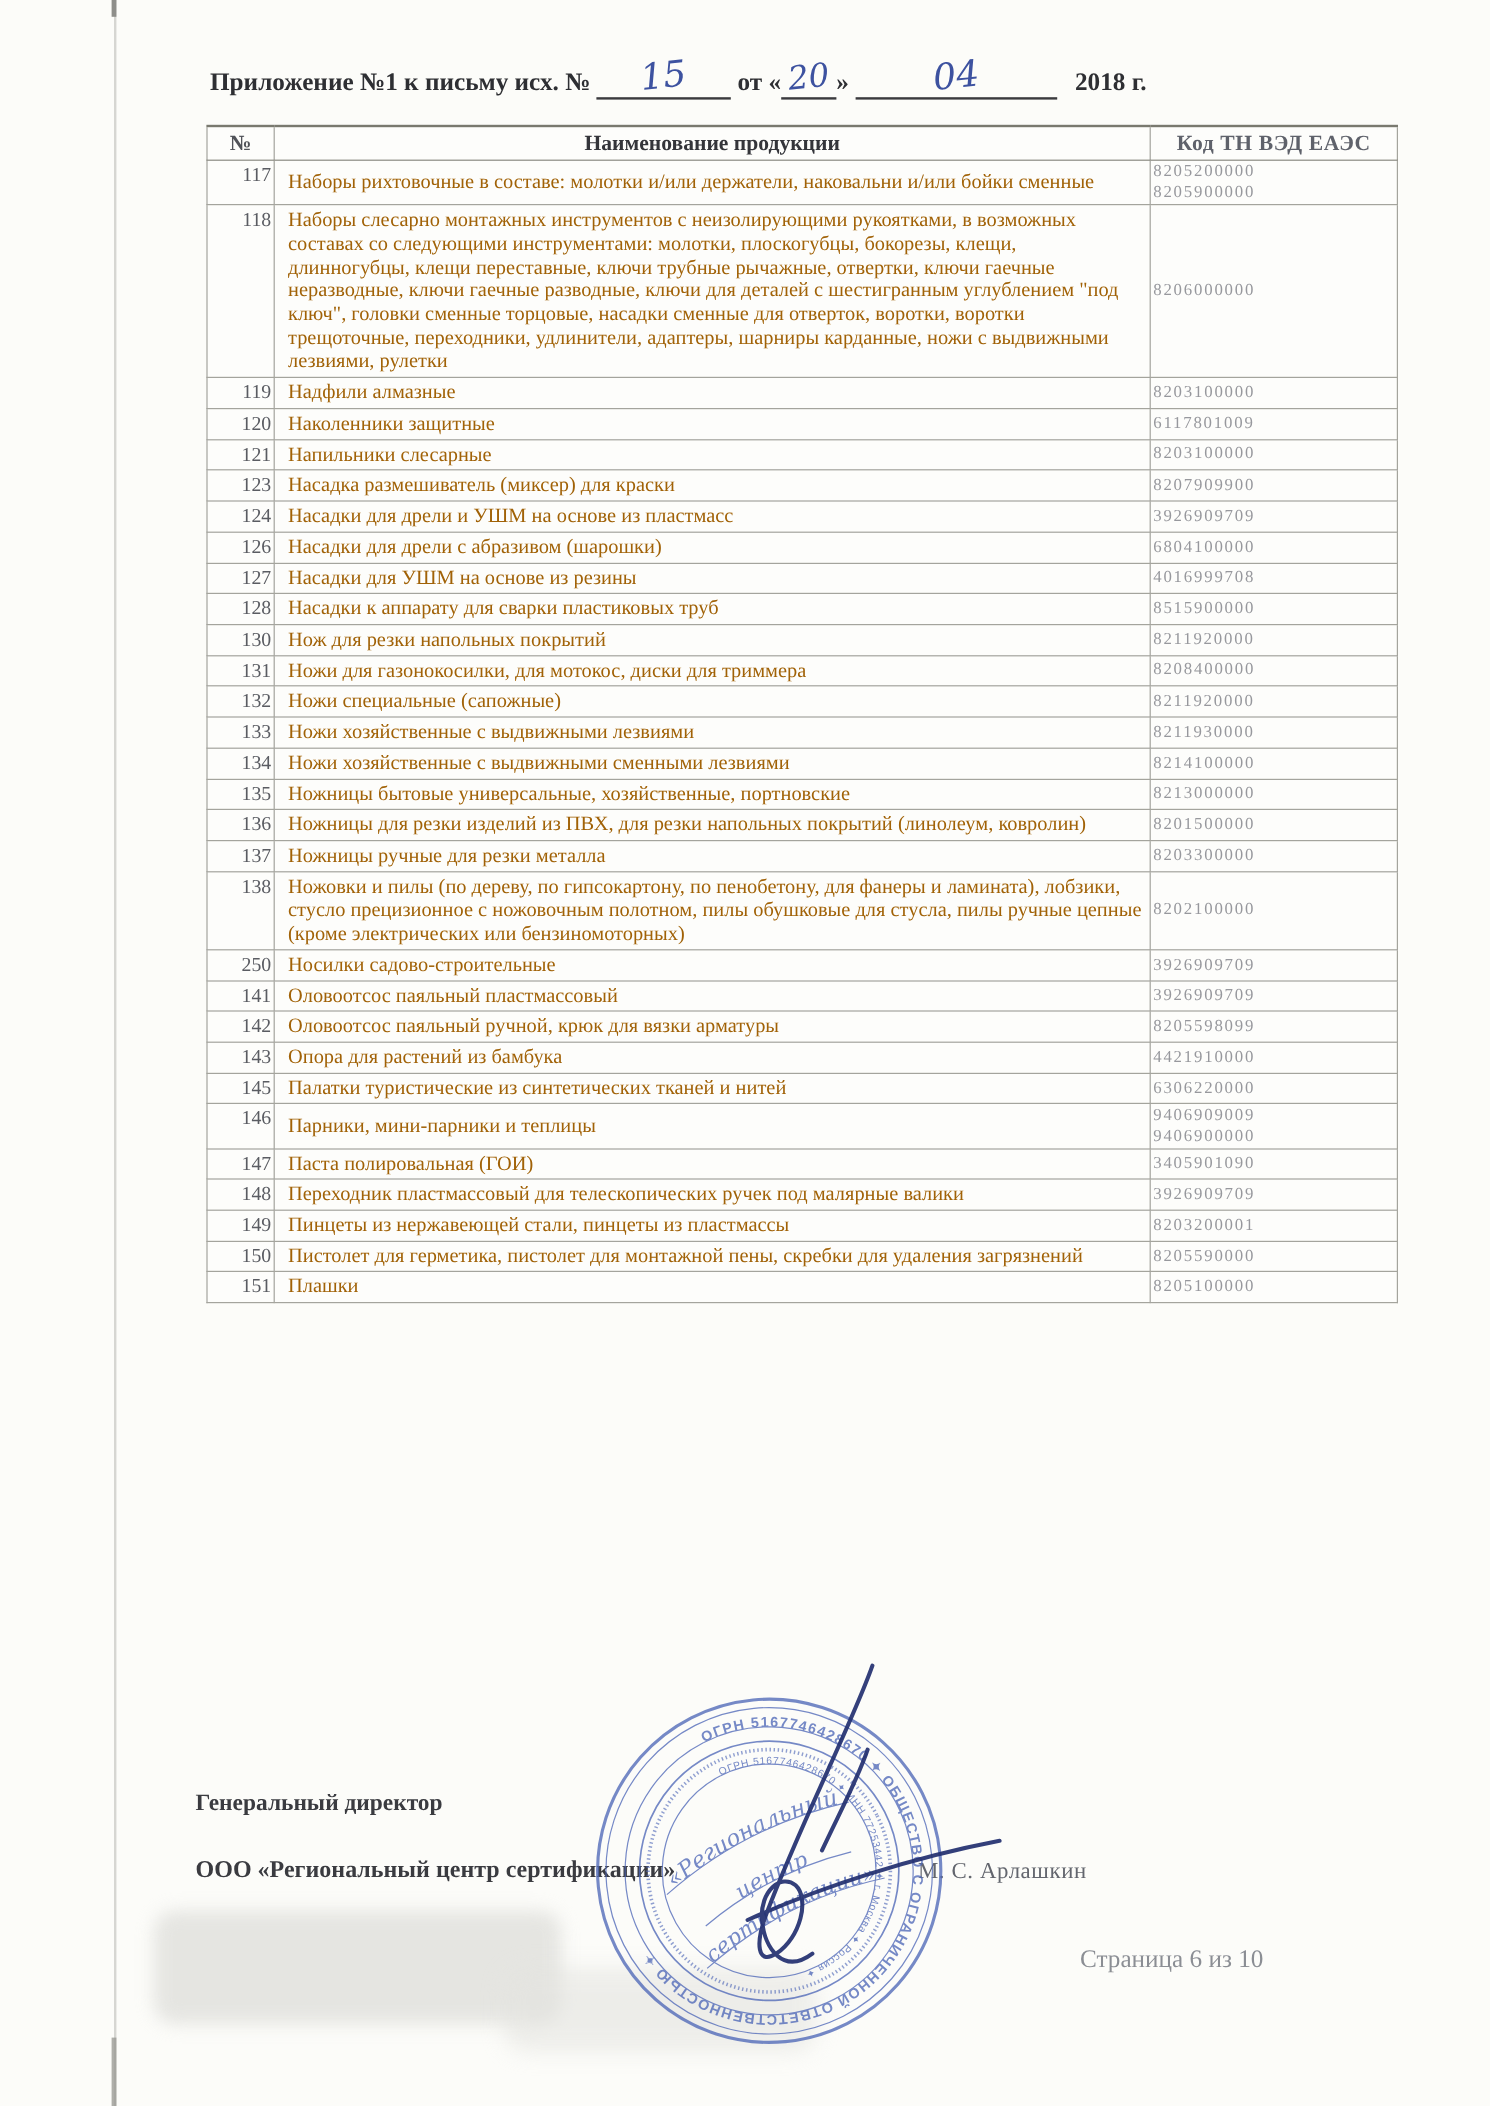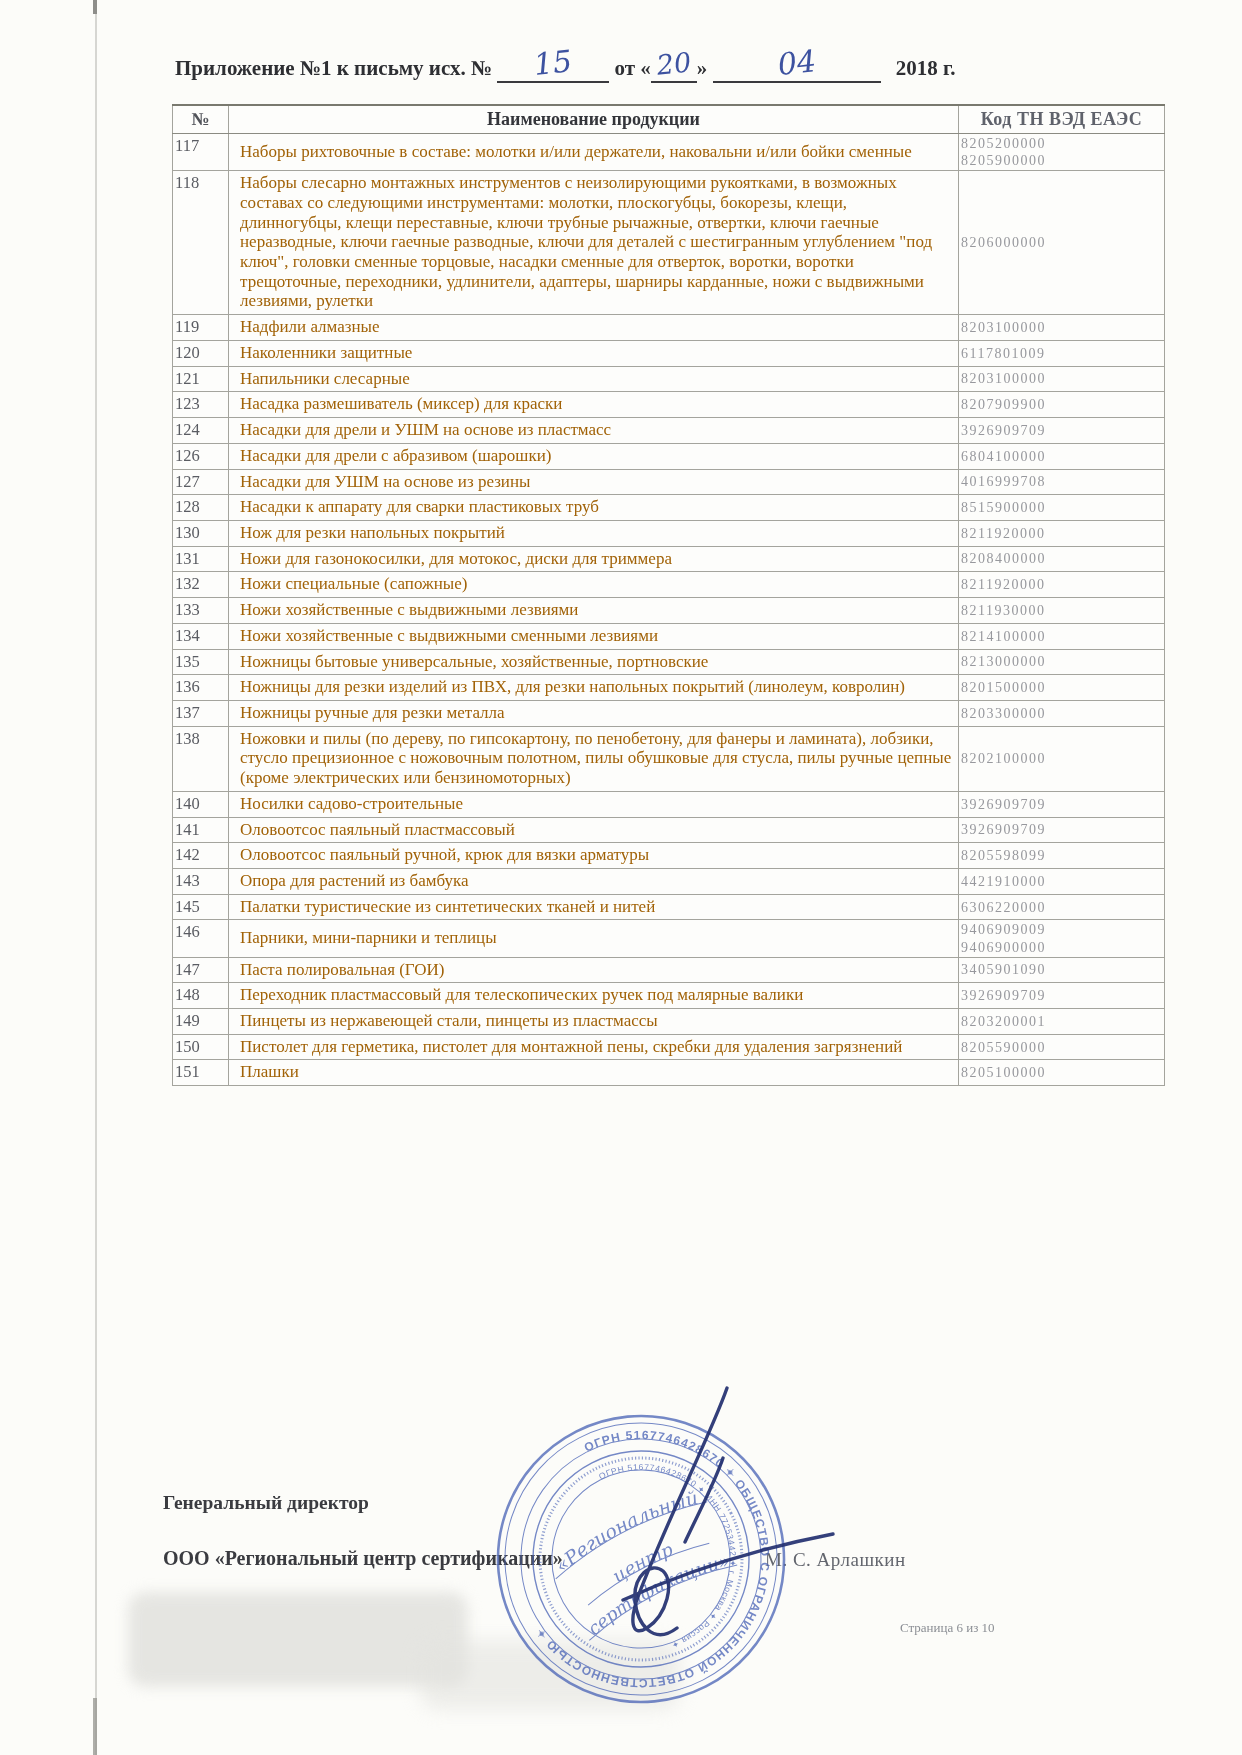--- a/index.html
+++ b/index.html
@@ -41,36 +41,36 @@
   table.products col.c-code{width:206px;}
   table.products th,table.products td{border:1px solid #a4a49d;}
   table.products th{
     border-top:2px solid #79796f;border-bottom:1.5px solid #8b8b82;
     padding:3px 4px;font-size:18px;
   }
   th.h-num{color:#515359;font-size:16px;font-weight:bold;}
   th.h-name{color:#34353a;font-size:19px;}
   th.h-code{color:#5f626b;font-size:17px;letter-spacing:.5px;}
   td.cell-num{
-    text-align:left;vertical-align:top;color:#5a5c62;
+    text-align:right;vertical-align:top;color:#5a5c62;
     font-size:16.5px;padding:2px 2px;
   }
   td.cell-name{
     vertical-align:middle;color:#a16207;font-size:17px;line-height:1.16;
     padding:2px 6px 3px 11px;
   }
   td.cell-code{
     vertical-align:middle;text-align:left;color:#97989d;
     font-size:14px;letter-spacing:1.5px;padding:1px 10px 1px 2px;line-height:1.22;
   }
   
   .director-label{position:absolute;left:163px;top:1492px;font-weight:bold;font-size:19.5px;color:#3a3b40;}
   .company-line{position:absolute;left:163px;top:1547px;font-weight:bold;font-size:20px;color:#3a3b40;}
   .director-name{position:absolute;left:765px;top:1549px;font-size:19px;color:#63666e;letter-spacing:.5px;}
-  .page-indicator{position:absolute;left:900px;top:1620px;font-size:13px;color:#8b8e94;}
+  .page-indicator{position:absolute;left:900px;top:1620px;font-size:21px;color:#8b8e94;}
   .stamp-wrap{position:absolute;left:488px;top:1406px;width:306px;height:306px;}
   .sig-wrap{position:absolute;left:535px;top:1362px;width:310px;height:310px;}
 </style>
 </head>
 <body>
 
 <div class="edge-line-left"></div>
 <div class="edge-line-left-top"></div>
 <div class="edge-line-left-bottom"></div>
 <div class="smudge-1"></div>
@@ -226,21 +226,21 @@
         </td>
       </tr>
       <tr>
         <td class="cell-num">138</td>
         <td class="cell-name">Ножовки и пилы (по дереву, по гипсокартону, по пенобетону, для фанеры и ламината), лобзики, стусло прецизионное с ножовочным полотном, пилы обушковые для стусла, пилы ручные цепные (кроме электрических или бензиномоторных)</td>
         <td class="cell-code">
           <div>8202100000</div>
         </td>
       </tr>
       <tr>
-        <td class="cell-num">140</td>
+        <td class="cell-num">250</td>
         <td class="cell-name">Носилки садово-строительные</td>
         <td class="cell-code">
           <div>3926909709</div>
         </td>
       </tr>
       <tr>
         <td class="cell-num">141</td>
         <td class="cell-name">Оловоотсос паяльный пластмассовый</td>
         <td class="cell-code">
           <div>3926909709</div>

